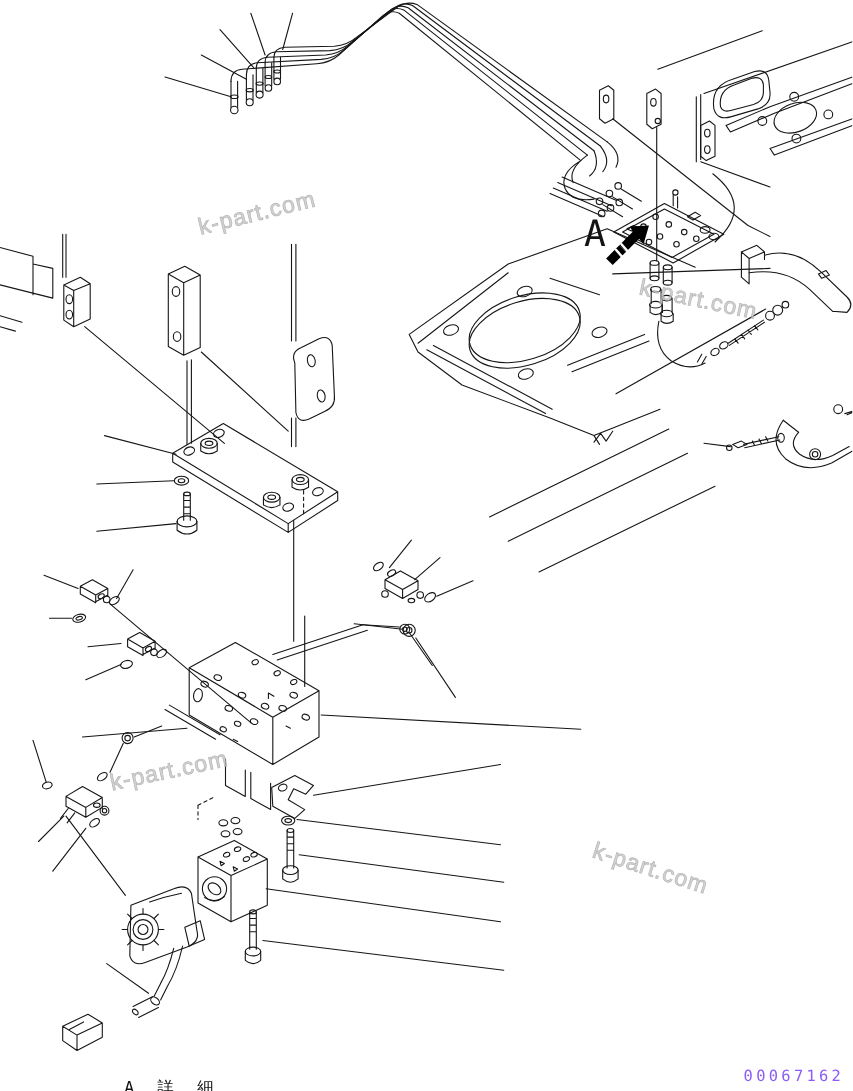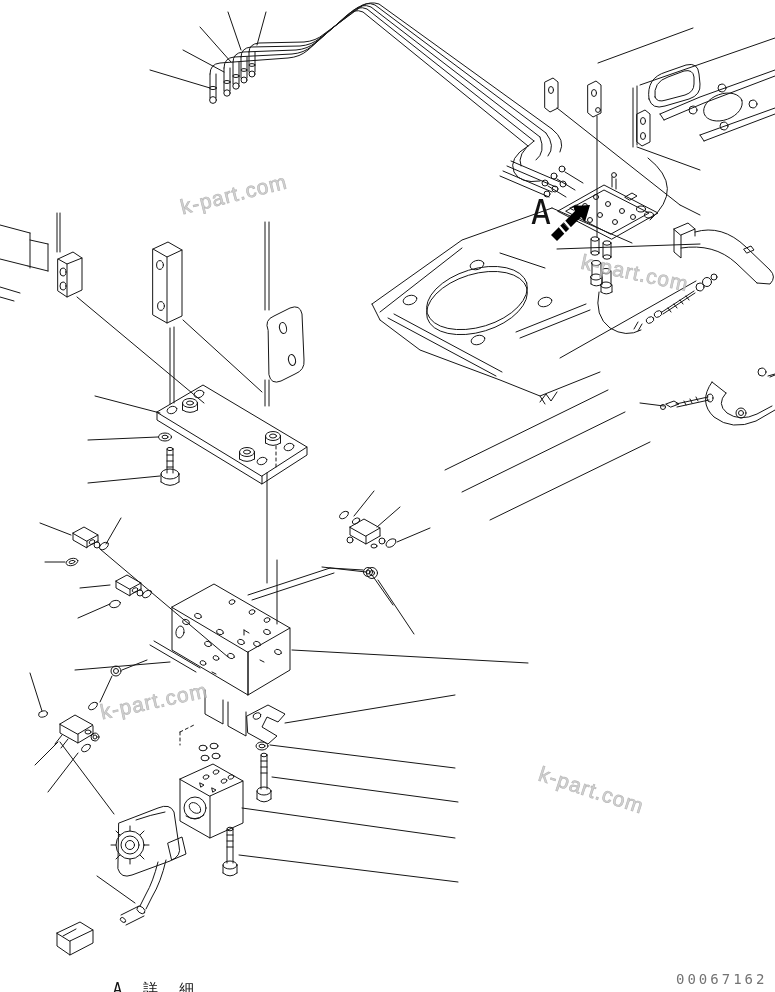--- a/index.html
+++ b/index.html
@@ -10,21 +10,21 @@
   .lw path,.lw line,.lw circle,.lw ellipse,.lw polyline{fill:none;stroke:#161616;stroke-width:1;
         stroke-linecap:round;stroke-linejoin:round;}
   .lw .solid{fill:#000;stroke:none;}
   .lw .wstripe{stroke:#fff;stroke-width:2.2;}
   .overlay{position:absolute;white-space:pre;}
   .view-marker{font-size:33px;color:#131313;font-family:"DejaVu Sans Mono",monospace;font-weight:400;}
   .watermark{font-size:21px;letter-spacing:1px;color:#c9c9c9;-webkit-text-stroke:0.7px #a8a8a8;
         font-family:"Liberation Sans",sans-serif;transform-origin:left top;opacity:.8;}
   .caption{font-size:15px;color:#131313;line-height:18px;}
   .caption .jp{letter-spacing:6px;}
-  .drawing-number{font-size:14px;letter-spacing:3px;color:#737373;}
+  .drawing-number{font-size:14px;letter-spacing:3px;color:#8b5cf6;}
 </style>
 </head>
 <body>
 
 <div class="page">
 
 <svg class="lw" width="775" height="992" viewBox="0 0 775 992">
 
   <g>
     <path d="M150,70 L210,88 M183,50 L224,72 M200,27 L231,62 M228,12 L241,50 M266,12 L257,45"></path>

